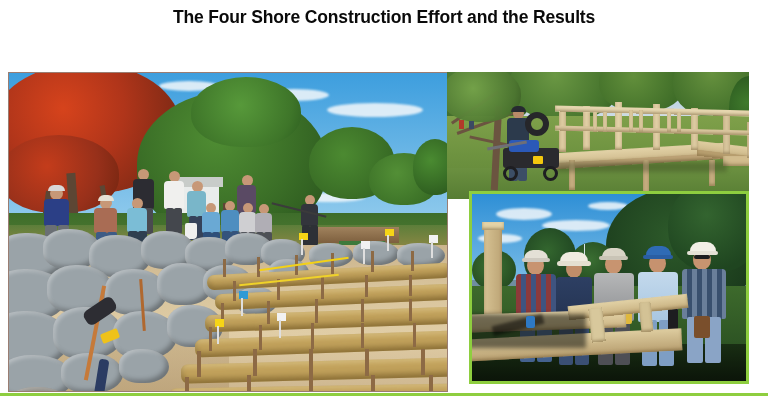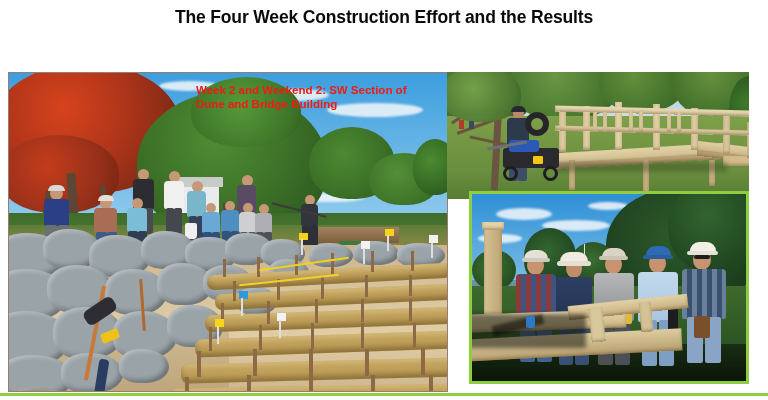--- a/index.html
+++ b/index.html
@@ -90,21 +90,21 @@
     width: 768px; height: 3px;
     background: #8ece3f;
   }
 </style>
 </head>
 <body>
 
 <div id="slide">
 
   <div id="title-block">
-    <span class="title-line">The Four Week Construction Effort and the Results</span>
+    <span class="title-line">The Four Shore Construction Effort and the Results</span>
   </div>
 
   <div class="photo" id="photo-main">
     <div class="scene">
 
       <div class="sky" style="height:175px;background:linear-gradient(#3d9ede,#9fd2ef);"></div>
       <div class="cloud" style="left:250px;top:16px;width:70px;height:12px;"></div>
       <div class="cloud" style="left:318px;top:30px;width:96px;height:14px;"></div>
       <div class="cloud" style="left:150px;top:8px;width:60px;height:10px;"></div>
       <div class="cloud" style="left:352px;top:92px;width:80px;height:11px;"></div>
@@ -463,20 +463,16 @@
       <div class="plank" style="left:-10px;top:140px;width:220px;height:22px;background:linear-gradient(#decda0,#b89f70);transform:rotate(-3deg);"></div>
       <div class="plank" style="left:118px;top:114px;width:14px;height:34px;background:#d8c89c;transform:rotate(-6deg);"></div>
       <div class="plank" style="left:168px;top:108px;width:12px;height:30px;background:#d3c295;transform:rotate(-6deg);"></div>
       <div style="position:absolute;left:-6px;top:120px;width:120px;height:34px;background:rgba(20,22,14,.55);filter:blur(2px);"></div>
       <div style="position:absolute;left:20px;top:126px;width:52px;height:10px;background:rgba(0,0,0,.5);filter:blur(1.6px);transform:rotate(-14deg);"></div>
 
       <div style="position:absolute;left:54px;top:122px;width:9px;height:12px;background:#2e79c4;border-radius:2px;"></div>
     </div>
   </div>
 
-  <div id="caption-overlay">
-    <span class="caption-line">Week 2 and Weekend 2: SW Section of</span>
-    <span class="caption-line">Dune and Bridge Building</span>
-  </div>
 
   <div id="bottom-rule"></div>
 
 </div>
 
 </body></html>

